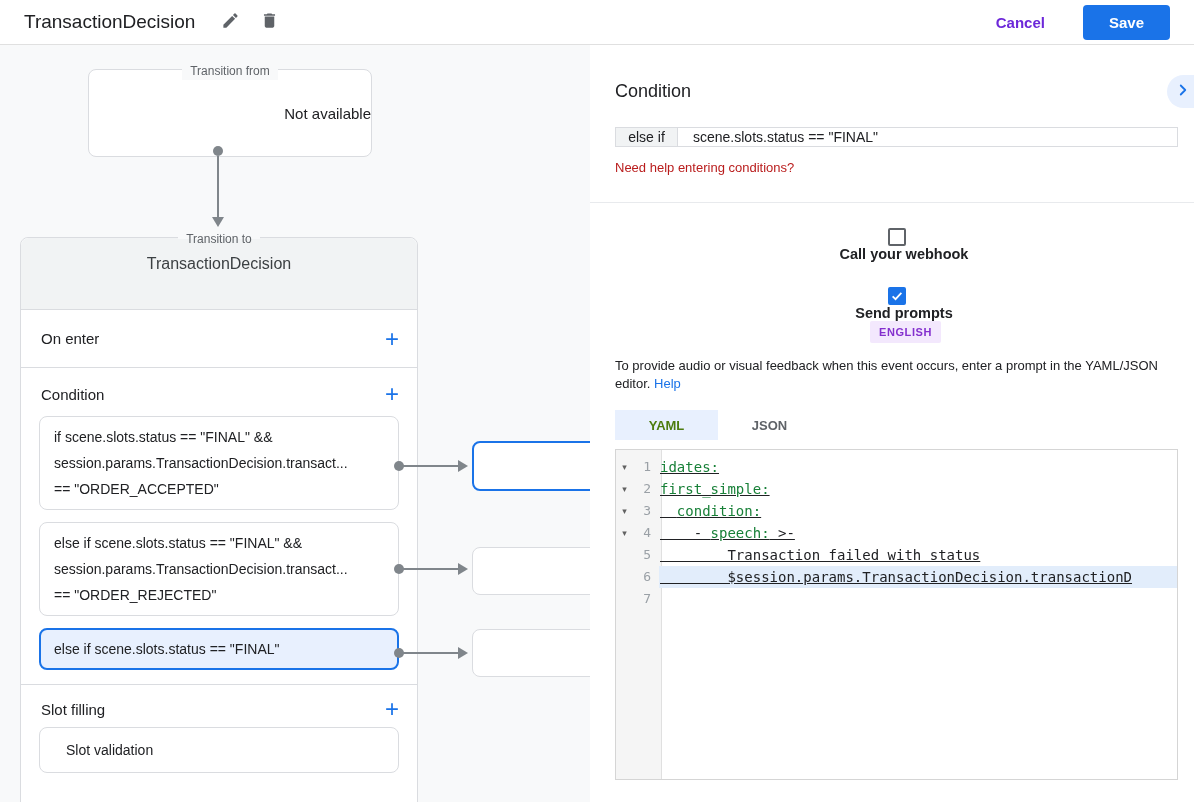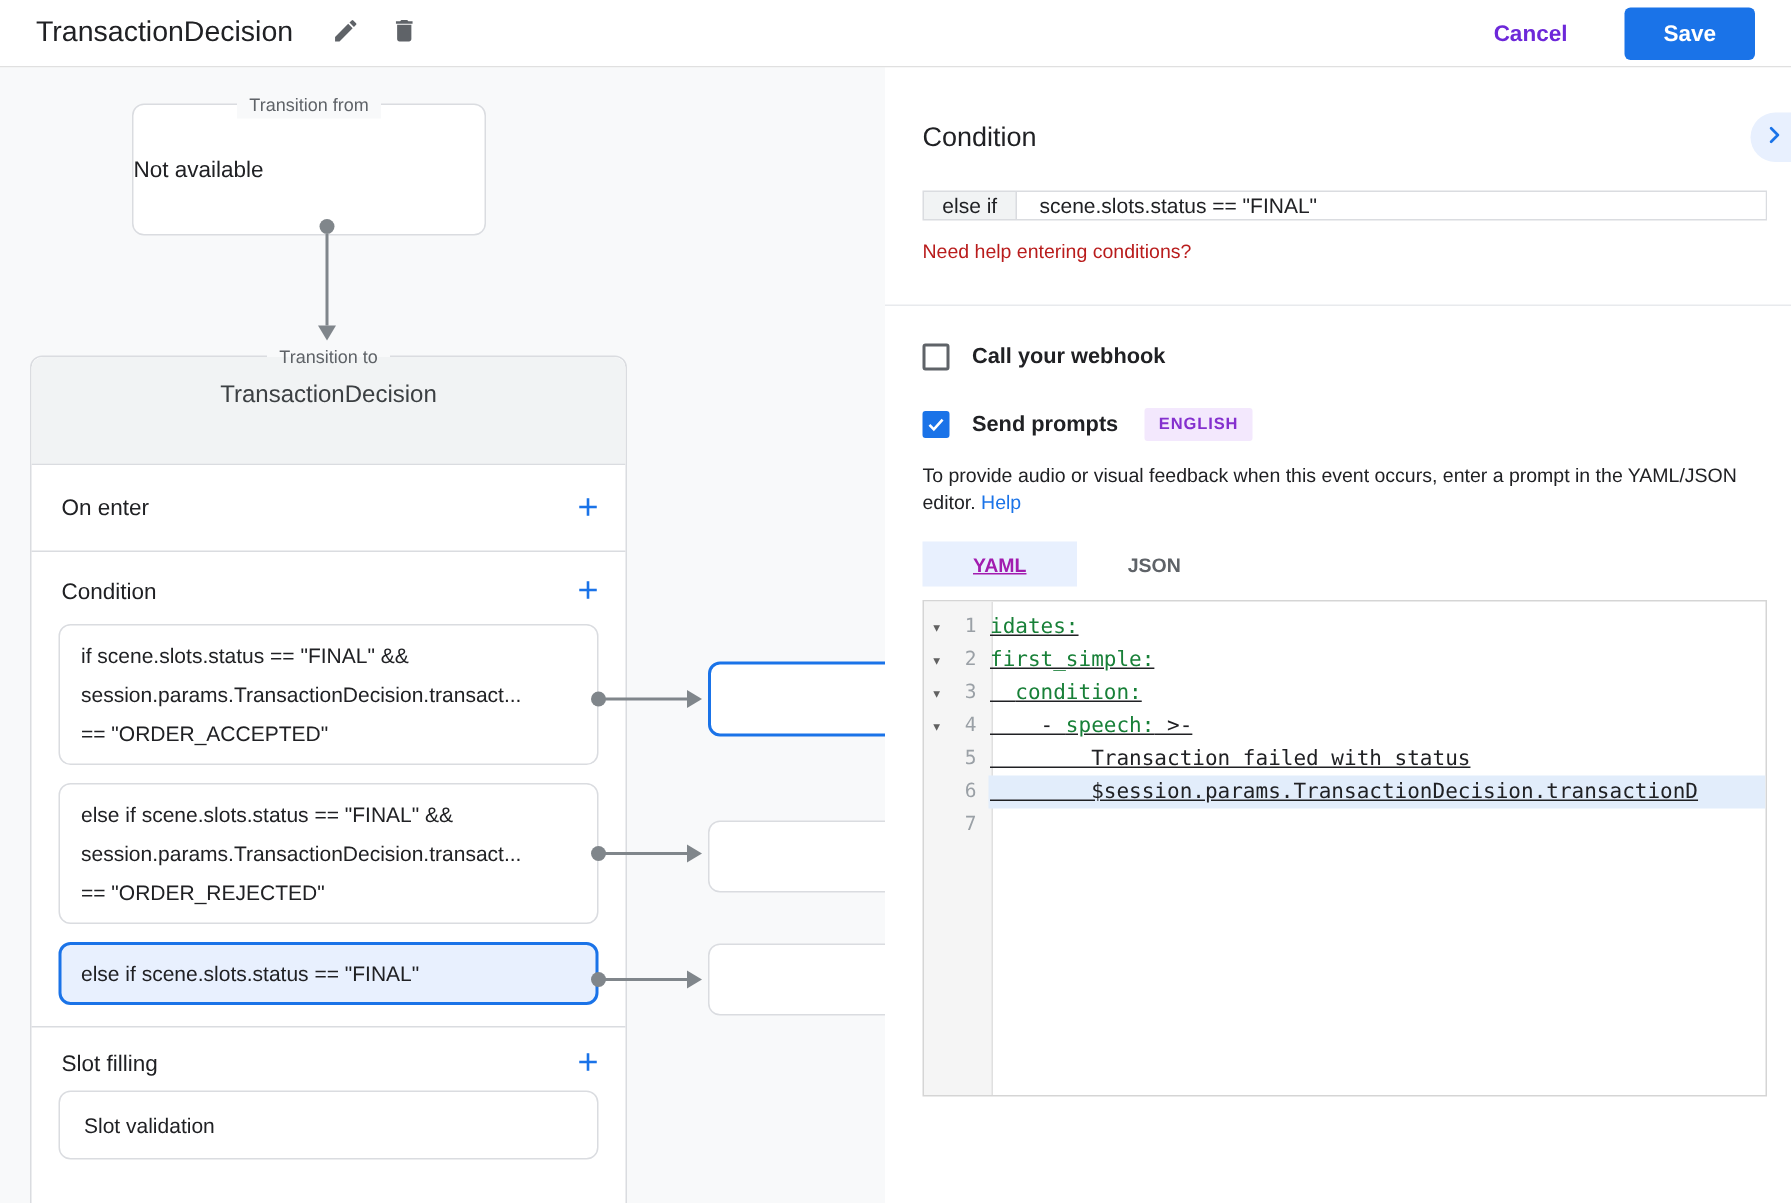--- a/index.html
+++ b/index.html
@@ -21,22 +21,22 @@
   .main { position:relative; height:757px; }
 
   
   .canvas { position:absolute; left:0; top:0; width:590px; height:757px;
     background:#f8f9fa; overflow:hidden; }
   .fieldset-box { position:absolute; background:#fff; border:1px solid #dadce0;
     border-radius:8px; }
   .legend { position:absolute; top:-9px; left:0; right:0; text-align:center; }
   .legend span { display:inline-block; background:#f8f9fa; padding:0 8px;
     font-size:12px; color:#5f6368; line-height:18px; }
-  .tfrom { left:88px; top:24px; width:236px; height:88px;
-    display:flex; align-items:center; justify-content:flex-start; }
+  .tfrom { left:88px; top:24px; width:284px; height:88px;
+    display:flex; align-items:center; justify-content:flex-end; }
   .tfrom-value { font-size:15px; color:#202124; }
 
   .v-dot { position:absolute; left:213px; top:101px; width:10px; height:10px;
     border-radius:50%; background:#80868b; }
   .v-line { position:absolute; left:217px; top:111px; width:2px; height:61px; background:#80868b; }
   .v-head { position:absolute; left:212px; top:172px; width:0; height:0;
     border-left:6px solid transparent; border-right:6px solid transparent;
     border-top:10px solid #80868b; }
 
   .tto { left:20px; top:192px; width:398px; height:640px; }
@@ -54,21 +54,21 @@
 
   .section { border-bottom:1px solid #dadce0; padding-bottom:14px; }
   .section.last { border-bottom:none; padding-bottom:0; }
   .section-head { display:flex; align-items:center; justify-content:space-between;
     padding:16px 18px 0 20px; }
   .cond-card { margin:12px 18px 0 18px; border:1px solid #dadce0; border-radius:8px;
     background:#fff; padding:7px 14px; font-size:14px; line-height:26px;
     white-space:pre-line; color:#202124; cursor:pointer; }
   .cond-card.selected { background:#e8f0fe; border:2px solid #1a73e8; padding:6px 13px; }
   .slot-card { margin:8px 18px 0 18px; border:1px solid #dadce0; border-radius:8px;
-    background:#fff; padding:14px 16px; font-size:14px; color:#202124; cursor:pointer; }
+    background:#fff; padding:14px 26px; font-size:14px; color:#202124; cursor:pointer; }
 
   .mid-box { position:absolute; left:472px; width:150px; background:#fff;
     border:1px solid #dadce0; border-radius:8px; }
   .mid-box.active { border:2px solid #1a73e8; }
   .h-dot { position:absolute; left:394px; width:10px; height:10px; border-radius:50%;
     background:#80868b; }
   .h-line { position:absolute; left:402px; width:58px; height:2px; background:#80868b; }
   .h-head { position:absolute; left:458px; width:0; height:0;
     border-top:6px solid transparent; border-bottom:6px solid transparent;
     border-left:10px solid #80868b; }
@@ -86,37 +86,37 @@
   .cond-prefix { width:62px; background:#f1f3f4; border-right:1px solid #dadce0;
     display:flex; align-items:center; justify-content:center; font-size:14px; color:#202124; }
   .cond-value { flex:1; border:none; outline:none; padding:0 15px; font-size:14px;
     color:#202124; font-family:inherit; }
   .help-link { display:inline-block; margin-top:13px; font-size:13px; color:#b91c1c;
     text-decoration:none; }
 
   .panel-divider { border:none; border-top:1px solid #e8eaed; margin:26px -16px 0 -25px; }
 
   .when-title { font-size:17px; font-weight:normal; color:#202124; margin-top:31px; }
-  .check-row { display:flex; align-items:center; margin-top:25px; }
+  .check-row { display:flex; align-items:center; margin-top:25px;flex-direction:column; }
   .checkbox { width:18px; height:18px; border:2px solid #5f6368; border-radius:2px;
     background:#fff; cursor:pointer; display:flex; align-items:center; justify-content:center; }
   .check-row.checked .checkbox { background:#1a73e8; border-color:#1a73e8; }
   .checkbox svg { display:none; }
   .check-row.checked .checkbox svg { display:block; }
   .check-label { font-size:14.5px; font-weight:bold; color:#202124; margin-left:15px; }
   .lang-badge { margin-left:18px; background:#f3e8fd; color:#8430ce; font-size:11px;
     font-weight:bold; letter-spacing:.6px; padding:5px 9px; border-radius:2px; }
 
   .desc { margin-top:14px; font-size:13px; line-height:18px; color:#202124; }
   .desc a { color:#1a73e8; text-decoration:none; }
 
   .tabs { display:flex; margin-top:17px; }
   .tab { width:103px; height:30px; display:flex; align-items:center; justify-content:center;
     font-size:13px; font-weight:bold; color:#5f6368; cursor:pointer; }
-  .tab.active { background:#e8f0fe; color:#a21caf;text-decoration:underline; }
+  .tab.active { background:#e8f0fe; color:#4d7c0f; }
 
   .editor { position:relative; margin-top:9px; height:331px; border:1px solid #d5d5d5;
     overflow:hidden; background:#fff; }
   .gutter-bg { position:absolute; left:0; top:0; bottom:0; width:46px;
     background:#f5f5f5; border-right:1px solid #e0e0e0; }
   .ed-rows { position:relative; padding-top:6px; }
   .ed-row { display:flex; height:22px; line-height:22px; }
   .ed-fold { width:17px; text-align:center; font-size:9px; color:#616161; flex:none; }
   .ed-num { width:24px; text-align:right; padding-right:6px; flex:none;
     font-family:"DejaVu Sans Mono", monospace; font-size:13px; color:#9aa0a6; }

